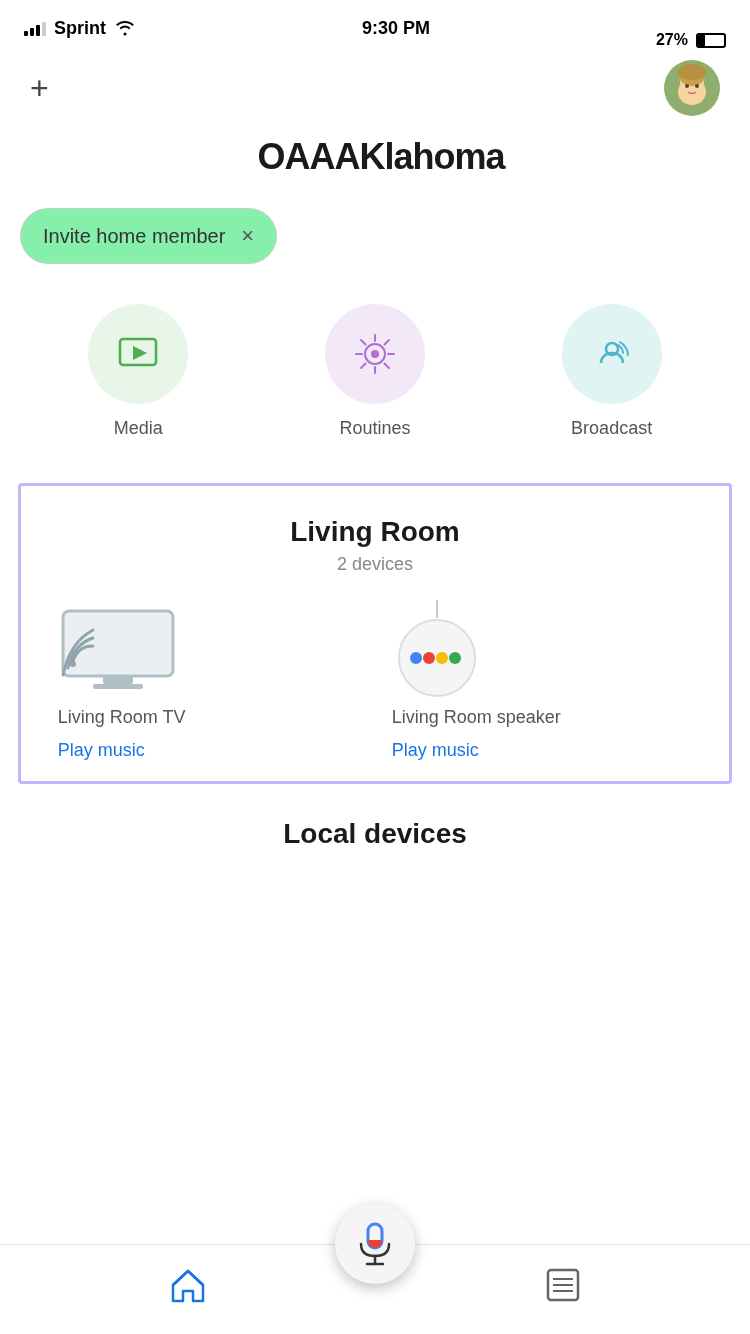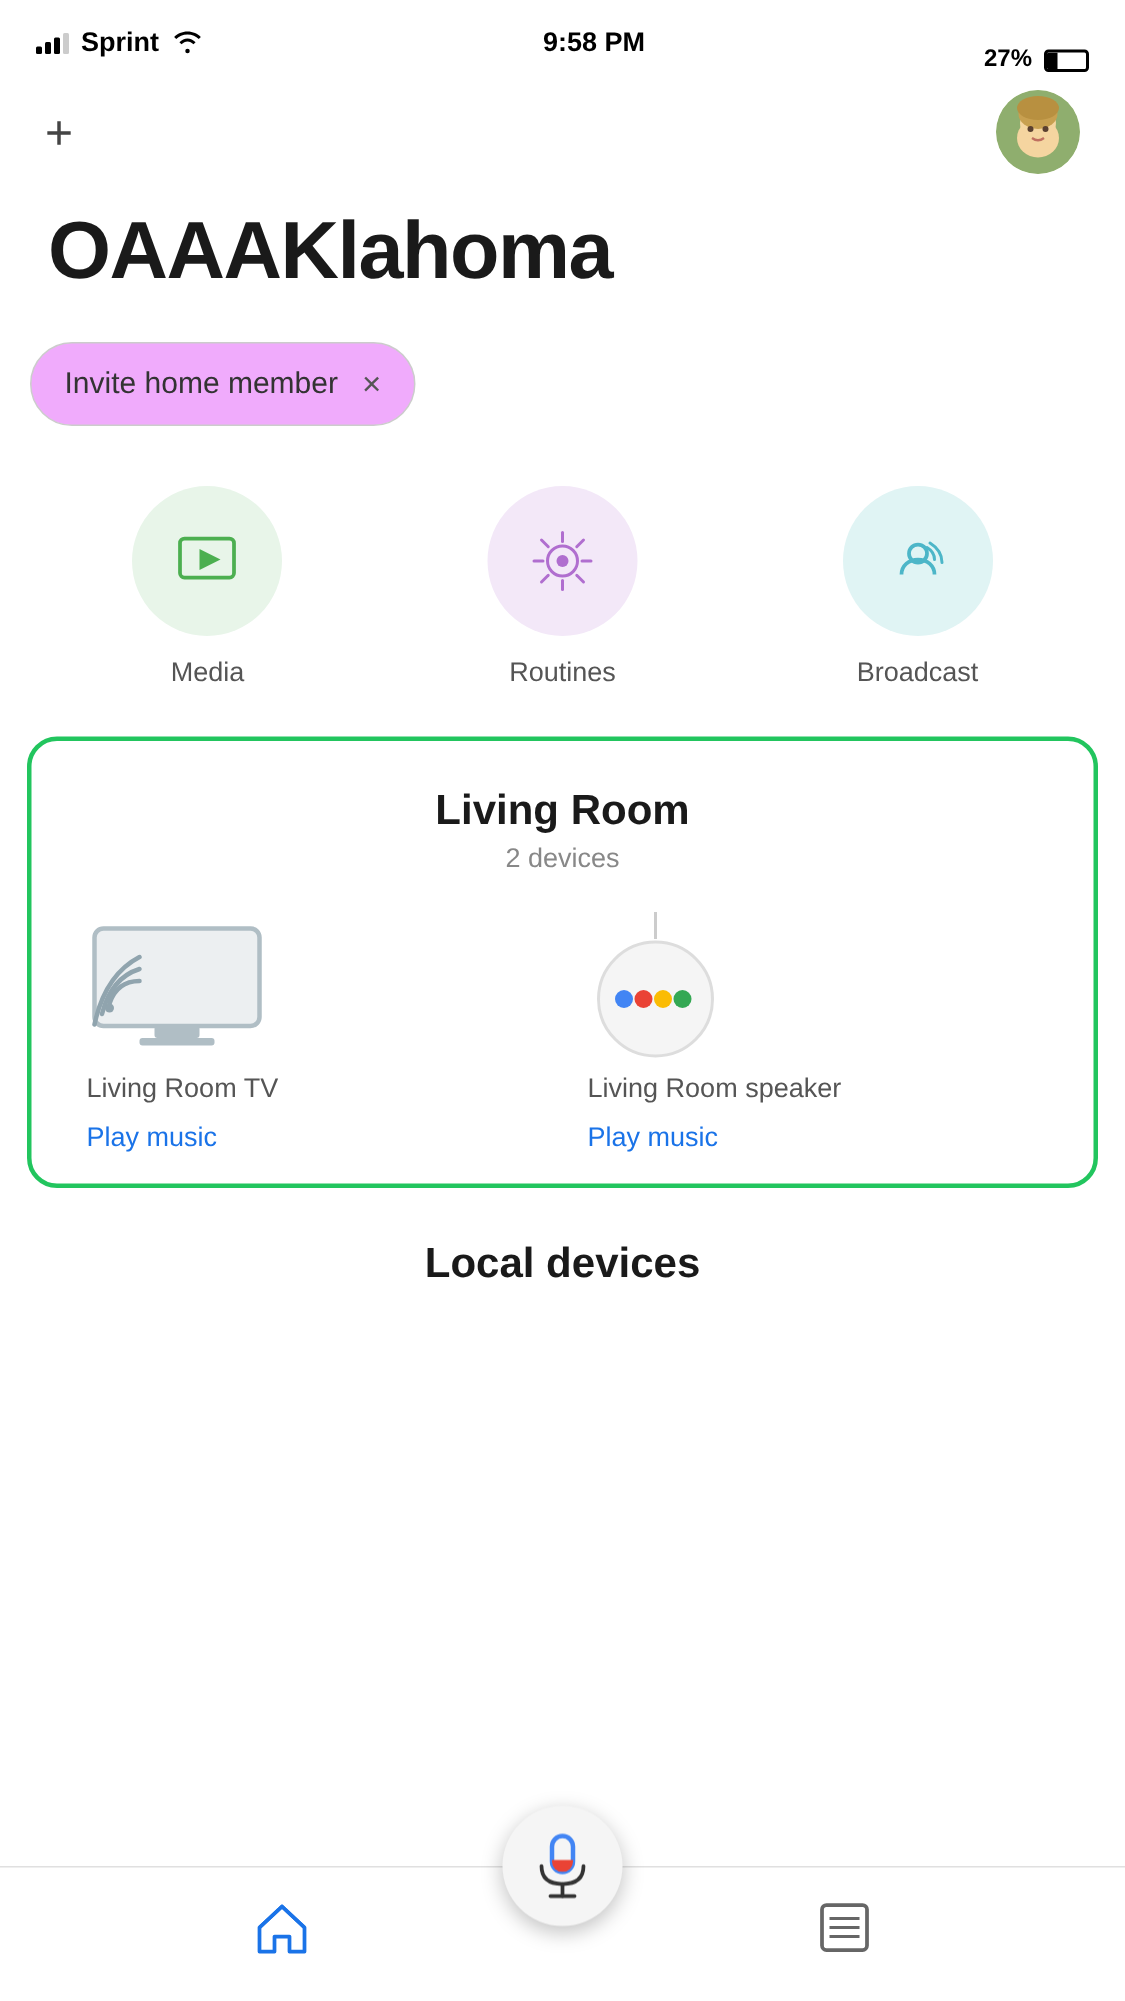--- a/index.html
+++ b/index.html
@@ -91,22 +91,22 @@
       border-radius: 50%;
       overflow: hidden;
       background: #c8d8b0;
       display: flex;
       align-items: center;
       justify-content: center;
     }
 
     
     .home-name {
-      text-align: left;
-      font-size: 54px;
+      text-align: center;
+      font-size: 36px;
       font-weight: 700;
       color: #1a1a1a;
       padding: 10px 20px 30px 32px;
       letter-spacing: -1px;
     }
 
     
     .action-row {
       display: flex;
       align-items: center;
@@ -118,21 +118,21 @@
       display: flex;
       align-items: center;
       gap: 12px;
       border: 1.5px solid #ccc;
       border-radius: 50px;
       padding: 14px 22px;
       font-size: 20px;
       color: #333;
       white-space: nowrap;
       cursor: pointer;
-      background: #f0abfc;
+      background: #86efac;
     }
     .action-btn-x {
       font-size: 22px;
       color: #555;
       margin-left: 4px;
     }
     .sonos-btn {
       display: flex;
       align-items: center;
       gap: 14px;
@@ -188,23 +188,23 @@
     .circle-media { background: #e8f5e9; }
     .circle-broadcast { background: #e0f4f4; }
     .circle-routines { background: #f3e8f8; }
     .circle-settings { background: #fff; border: 1.5px solid #ccc; }
 
     
     svg { display: block; }
 
     
     .room-card {
-      margin: 2px 18px 24px 18px;
-      border: 3px solid #22c55e;
-      border-radius: 20px;
+      margin: 14px 18px 24px 18px;
+      border: 3px solid #c4b5fd;
+      border-radius: 4px;
       padding: 30px 20px 20px 20px;
       background: #fff;
     }
     .room-title {
       text-align: center;
       font-size: 28px;
       font-weight: 700;
       color: #1a1a1a;
       margin-bottom: 6px;
     }
@@ -307,21 +307,21 @@
     </div>
     <span>Sprint</span>
     <span class="wifi-icon">
       <svg width="22" height="16" viewBox="0 0 22 16">
         <path d="M11 12.5a1.5 1.5 0 1 1 0 3 1.5 1.5 0 0 1 0-3z" fill="#000"></path>
         <path d="M7 9.5C8.2 8.3 9.5 7.6 11 7.6s2.8.7 4 1.9l1.4-1.4C14.8 6.5 13 5.6 11 5.6S7.2 6.5 5.6 8.1L7 9.5z" fill="#000"></path>
         <path d="M3.5 6C5.3 4.2 7.9 3 11 3s5.7 1.2 7.5 3l1.4-1.4C17.8 2.5 14.6 1 11 1S4.2 2.5 2.1 4.6L3.5 6z" fill="#000"></path>
       </svg>
     </span>
   </div>
-  <div class="status-center">9:58 PM</div>
+  <div class="status-center">9:30 PM</div>
   <div class="status-right">
     <span>27%</span>
     <div class="battery-icon">
       <div class="battery-body">
         <div class="battery-fill"></div>
       </div>
     </div>
   </div>
 </div>
 

